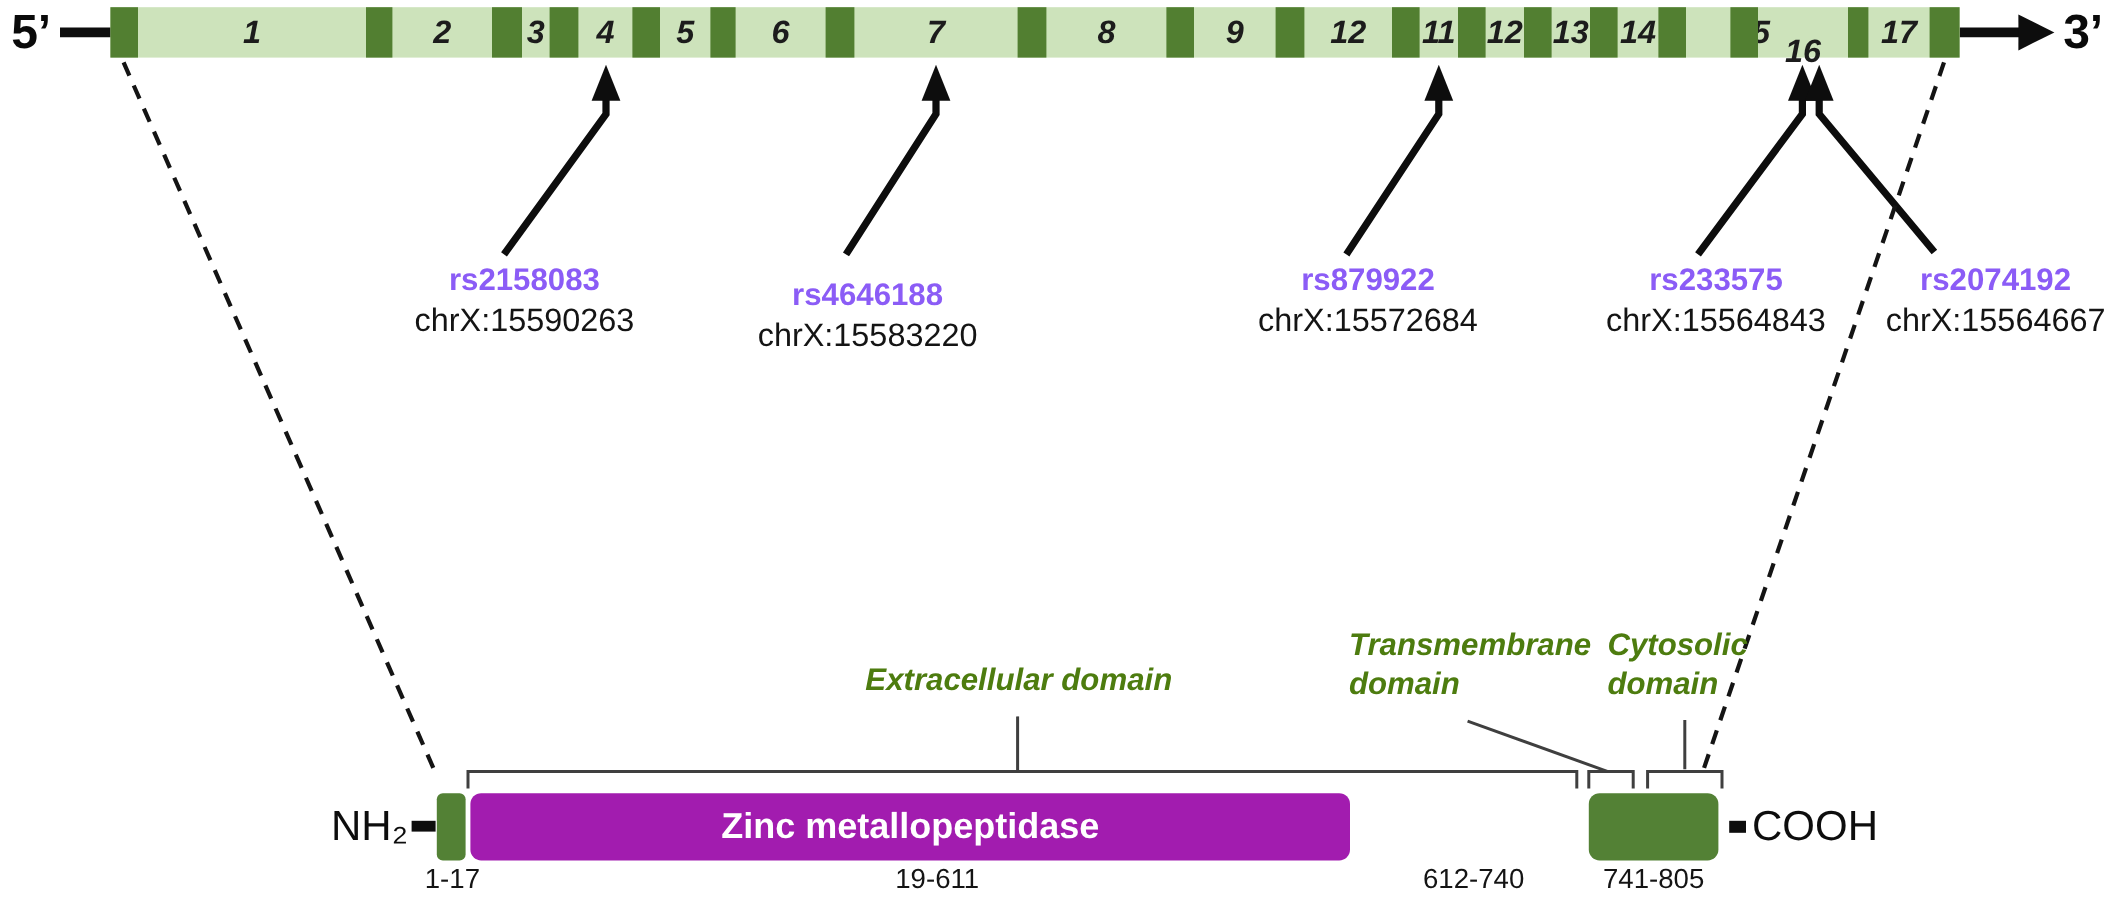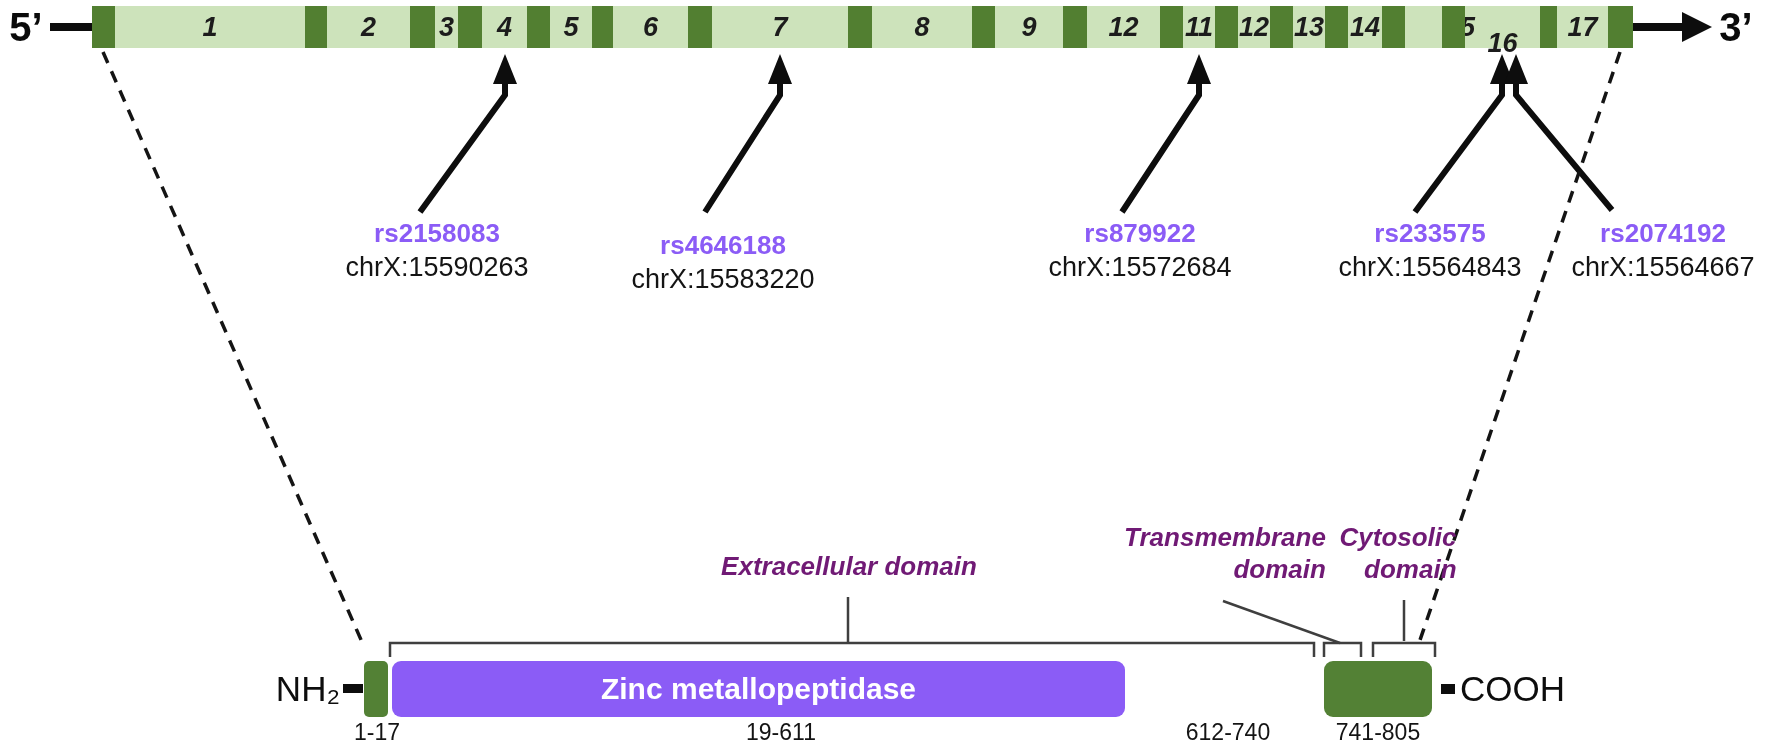--- a/index.html
+++ b/index.html
@@ -26,22 +26,22 @@
   .domain-box{
     position:absolute;top:661px;height:56px;border-radius:9px;
     display:flex;align-items:center;justify-content:center;
     color:#ffffff;font-weight:bold;font-size:30px;
   }
   .range-label{
     position:absolute;top:719px;transform:translateX(-50%);
     font-size:23px;color:#141414;white-space:nowrap;
   }
   .ann-label{
-    position:absolute;transform:translateX(-50%);text-align:right;
-    font-style:italic;font-weight:600;color:#701a75;font-size:26px;line-height:32px;white-space:nowrap;
+    position:absolute;transform:translateX(-50%);text-align:left;
+    font-style:italic;font-weight:600;color:#4d7c0f;font-size:26px;line-height:32px;white-space:nowrap;
   }
   .endcap-text{font-size:35px;color:#0d0d0d;white-space:nowrap;}
   svg{position:absolute;left:0;top:0;pointer-events:none;}
 </style>
 </head>
 <body>
 
 <div id="stage">
 
   <svg width="1772" height="749" viewBox="0 0 1772 749">
@@ -141,21 +141,21 @@
         <div class="snp-name">rs2074192</div>
         <div class="snp-locus">chrX:15564667</div>
       </div>
     </div>
 
   <div class="abs center endcap-text" style="left:256px;top:668px;width:84px;height:42px;justify-content:flex-end;">NH₂</div>
   <div class="abs" style="left:343px;top:684px;width:20px;height:9px;background:#0d0d0d;"></div>
 
   <div class="abs" style="left:364px;top:661px;width:24px;height:56px;border-radius:5px;background:#538135;"></div>
 
-  <div class="domain-box" style="left:392px;width:733px;background:#8b5cf6;text-align:right;">Zinc metallopeptidase</div>
+  <div class="domain-box" style="left:392px;width:733px;background:#a21caf;text-align:right;">Zinc metallopeptidase</div>
   <div class="domain-box" style="left:1324px;width:108px;background:#538135;"></div>
 
   <div class="abs" style="left:1441px;top:684px;width:14px;height:10px;background:#0d0d0d;"></div>
   <div class="abs center endcap-text" style="left:1460px;top:668px;height:42px;justify-content:flex-start;">COOH</div>
 
   <div class="range-label" style="left:377px;">1-17</div>
   <div class="range-label" style="left:781px;">19-611</div>
   <div class="range-label" style="left:1228px;">612-740</div>
   <div class="range-label" style="left:1378px;">741-805</div>
 

